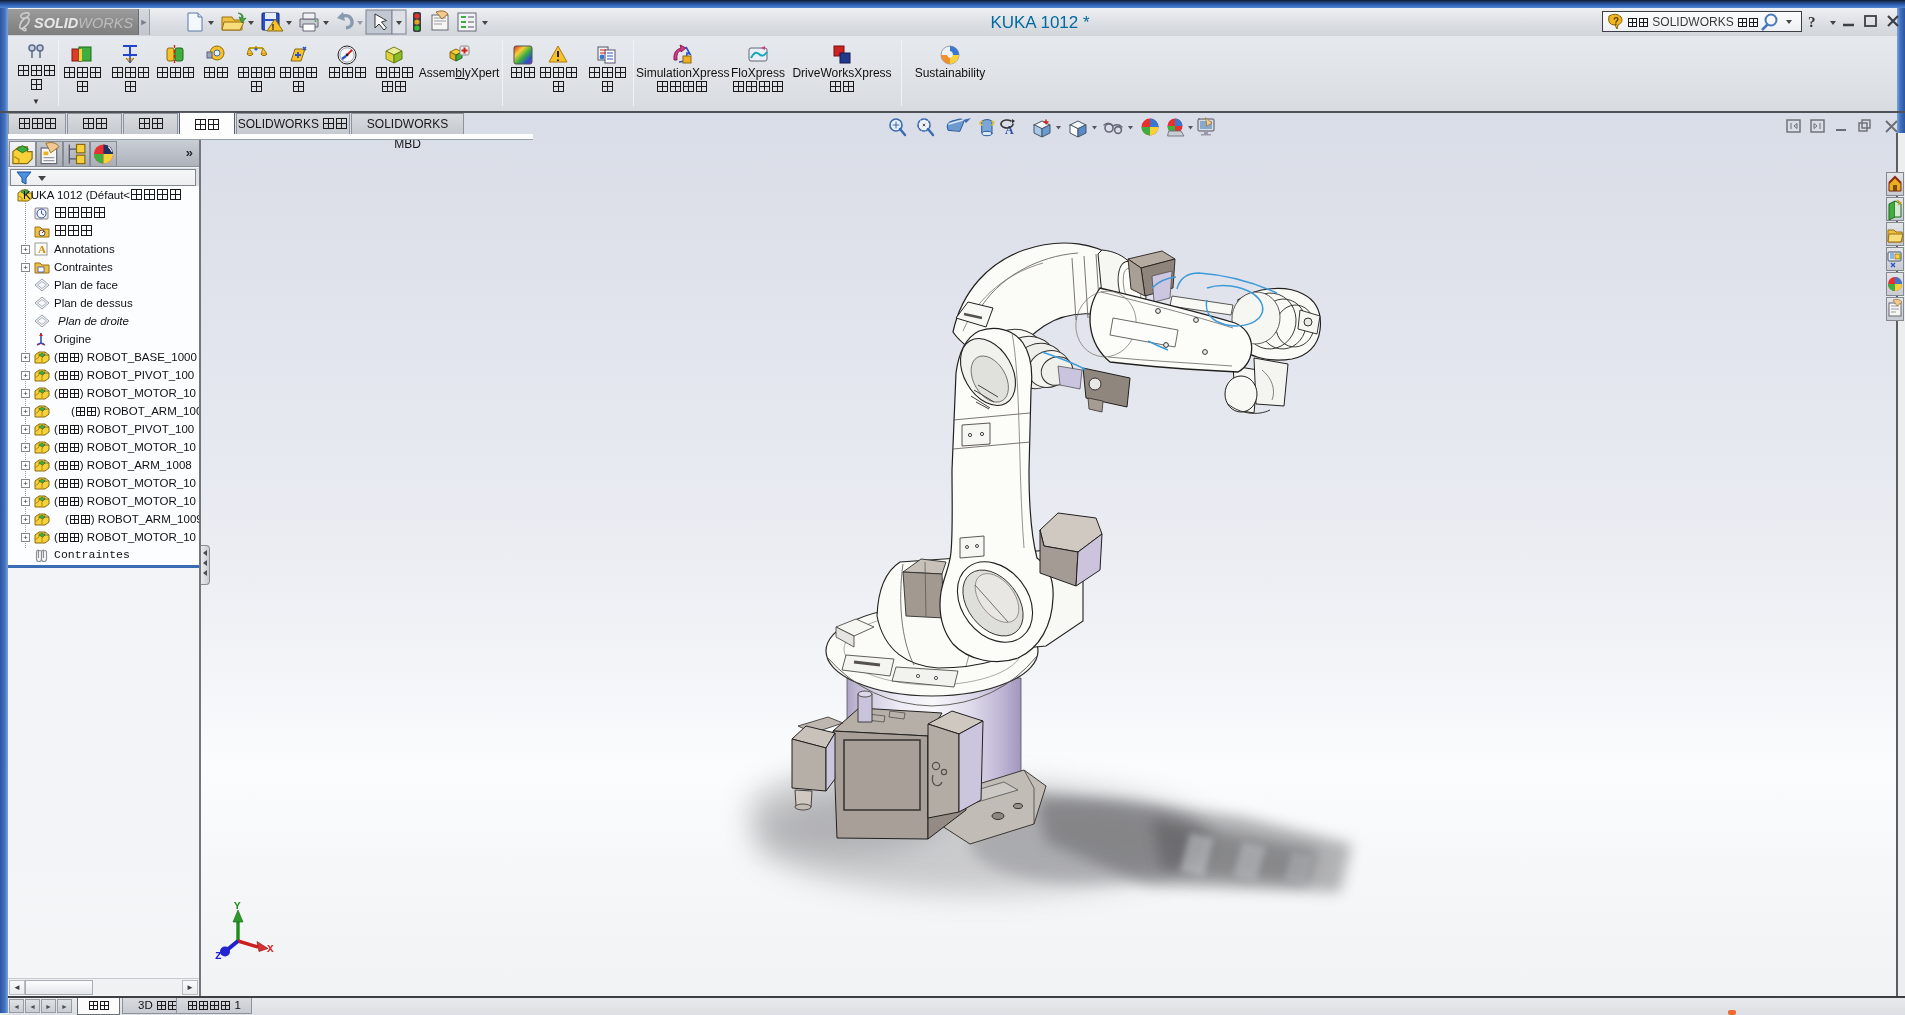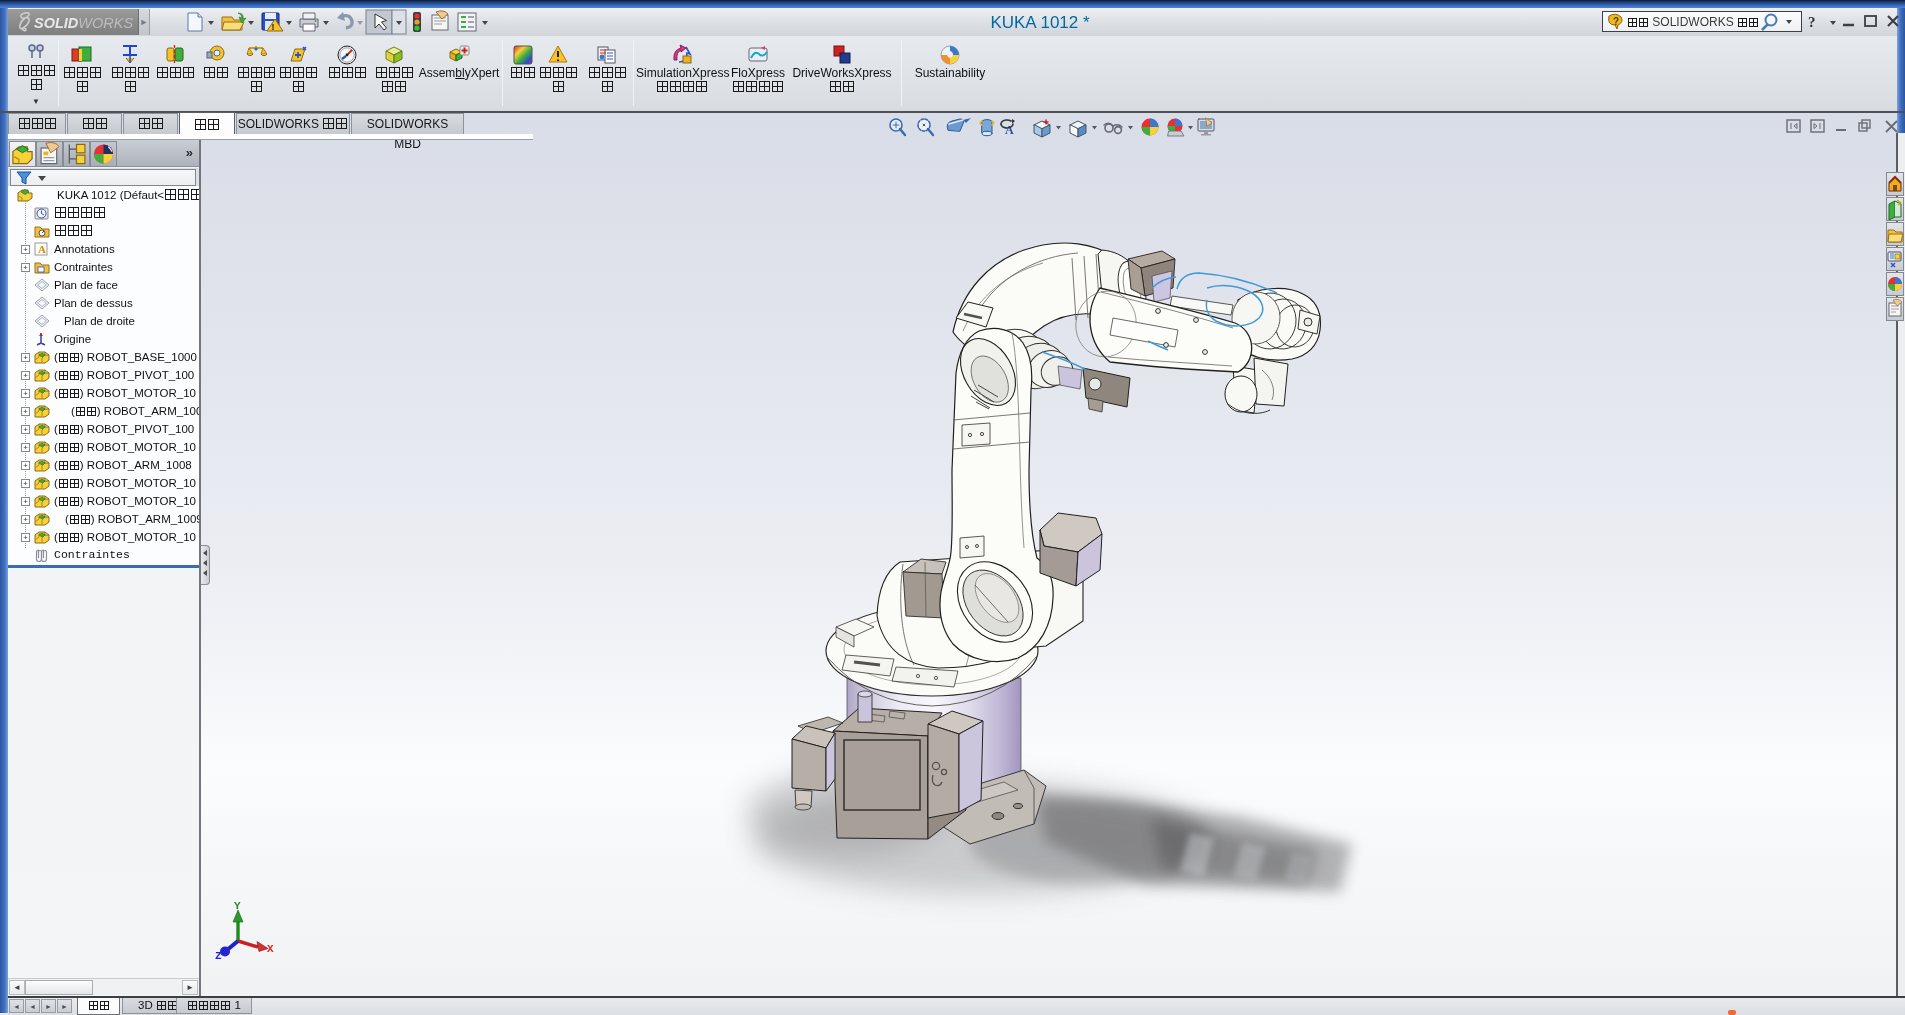--- a/index.html
+++ b/index.html
@@ -511,21 +511,21 @@
           </g>
 </defs>
       </svg>
 <div style="position:absolute;left:17px;top:10px;width:1px;height:352px;border-left:1px dotted #979ba1;"></div>
       <div class="trow">
         <span class="ticon" style="left:9px;"><svg width="16" height="16">
             <path d="M1 6 L5 3 L11 3 L11 6 L15 6 L15 11 L11 14 L1 14 Z" fill="#f7d03a" stroke="#8a6a10"></path>
             <path d="M4 5 l4 2.5 4 -2.5 -4 -2.5Z" fill="#3fae3f" stroke="#1c6a1c" stroke-width="0.6"></path>
             <path d="M2 9 l3 2 0 3" fill="none" stroke="#b08a10"></path>
           </svg></span>
-        <span class="lbl" style="left:49px;">KUKA 1012  (Défaut&lt;<span class="c"></span><span class="c"></span><span class="c"></span><span class="c"></span></span>
+        <span class="lbl" style="left:15px;">KUKA 1012  (Défaut&lt;<span class="c"></span><span class="c"></span><span class="c"></span><span class="c"></span></span>
       </div>
 <div class="trow">
         <span class="ticon" style="left:26px;"><svg width="16" height="16">
             <rect x="1" y="3" width="13" height="11" rx="1" fill="#e8e4da" stroke="#888"></rect>
             <circle cx="7.5" cy="8.5" r="4.5" fill="#f4f6fa" stroke="#2a52c8"></circle>
             <path d="M7.5 5.5 V8.5 L10 10" stroke="#2a52c8" fill="none"></path>
           </svg></span>
         <span class="lbl" style="left:46px;"><span class="c"></span><span class="c"></span><span class="c"></span><span class="c"></span></span>
       </div>
 <div class="trow">
@@ -561,21 +561,21 @@
 <div class="trow">
         <span class="ticon" style="left:26px;"><svg width="16" height="16">
             <use href="#i-plane"></use>
           </svg></span>
         <span class="lbl" style="left:46px;">Plan de dessus</span>
       </div>
 <div class="trow">
         <span class="ticon" style="left:26px;"><svg width="16" height="16">
             <use href="#i-plane"></use>
           </svg></span>
-        <span class="lbl" style="left:56px;">Plan de droite</span>
+        <span class="lbl" style="left:50px;font-style:italic;">Plan de droite</span>
       </div>
 <div class="trow">
         <span class="ticon" style="left:26px;"><svg width="16" height="16">
             <path d="M7 2 v10 M7 12 l-4 2 M7 12 l4 2" stroke="#2a52c8" stroke-width="1.6" fill="none"></path>
             <path d="M7 2 l-2 3 h4Z M3 14 l2.5 0 -1 -2Z M11 14 l-2.5 0 1 -2Z" fill="#d02010"></path>
           </svg></span>
         <span class="lbl" style="left:46px;">Origine</span>
       </div>
 <div class="trow">
         <span class="texp">+</span>

